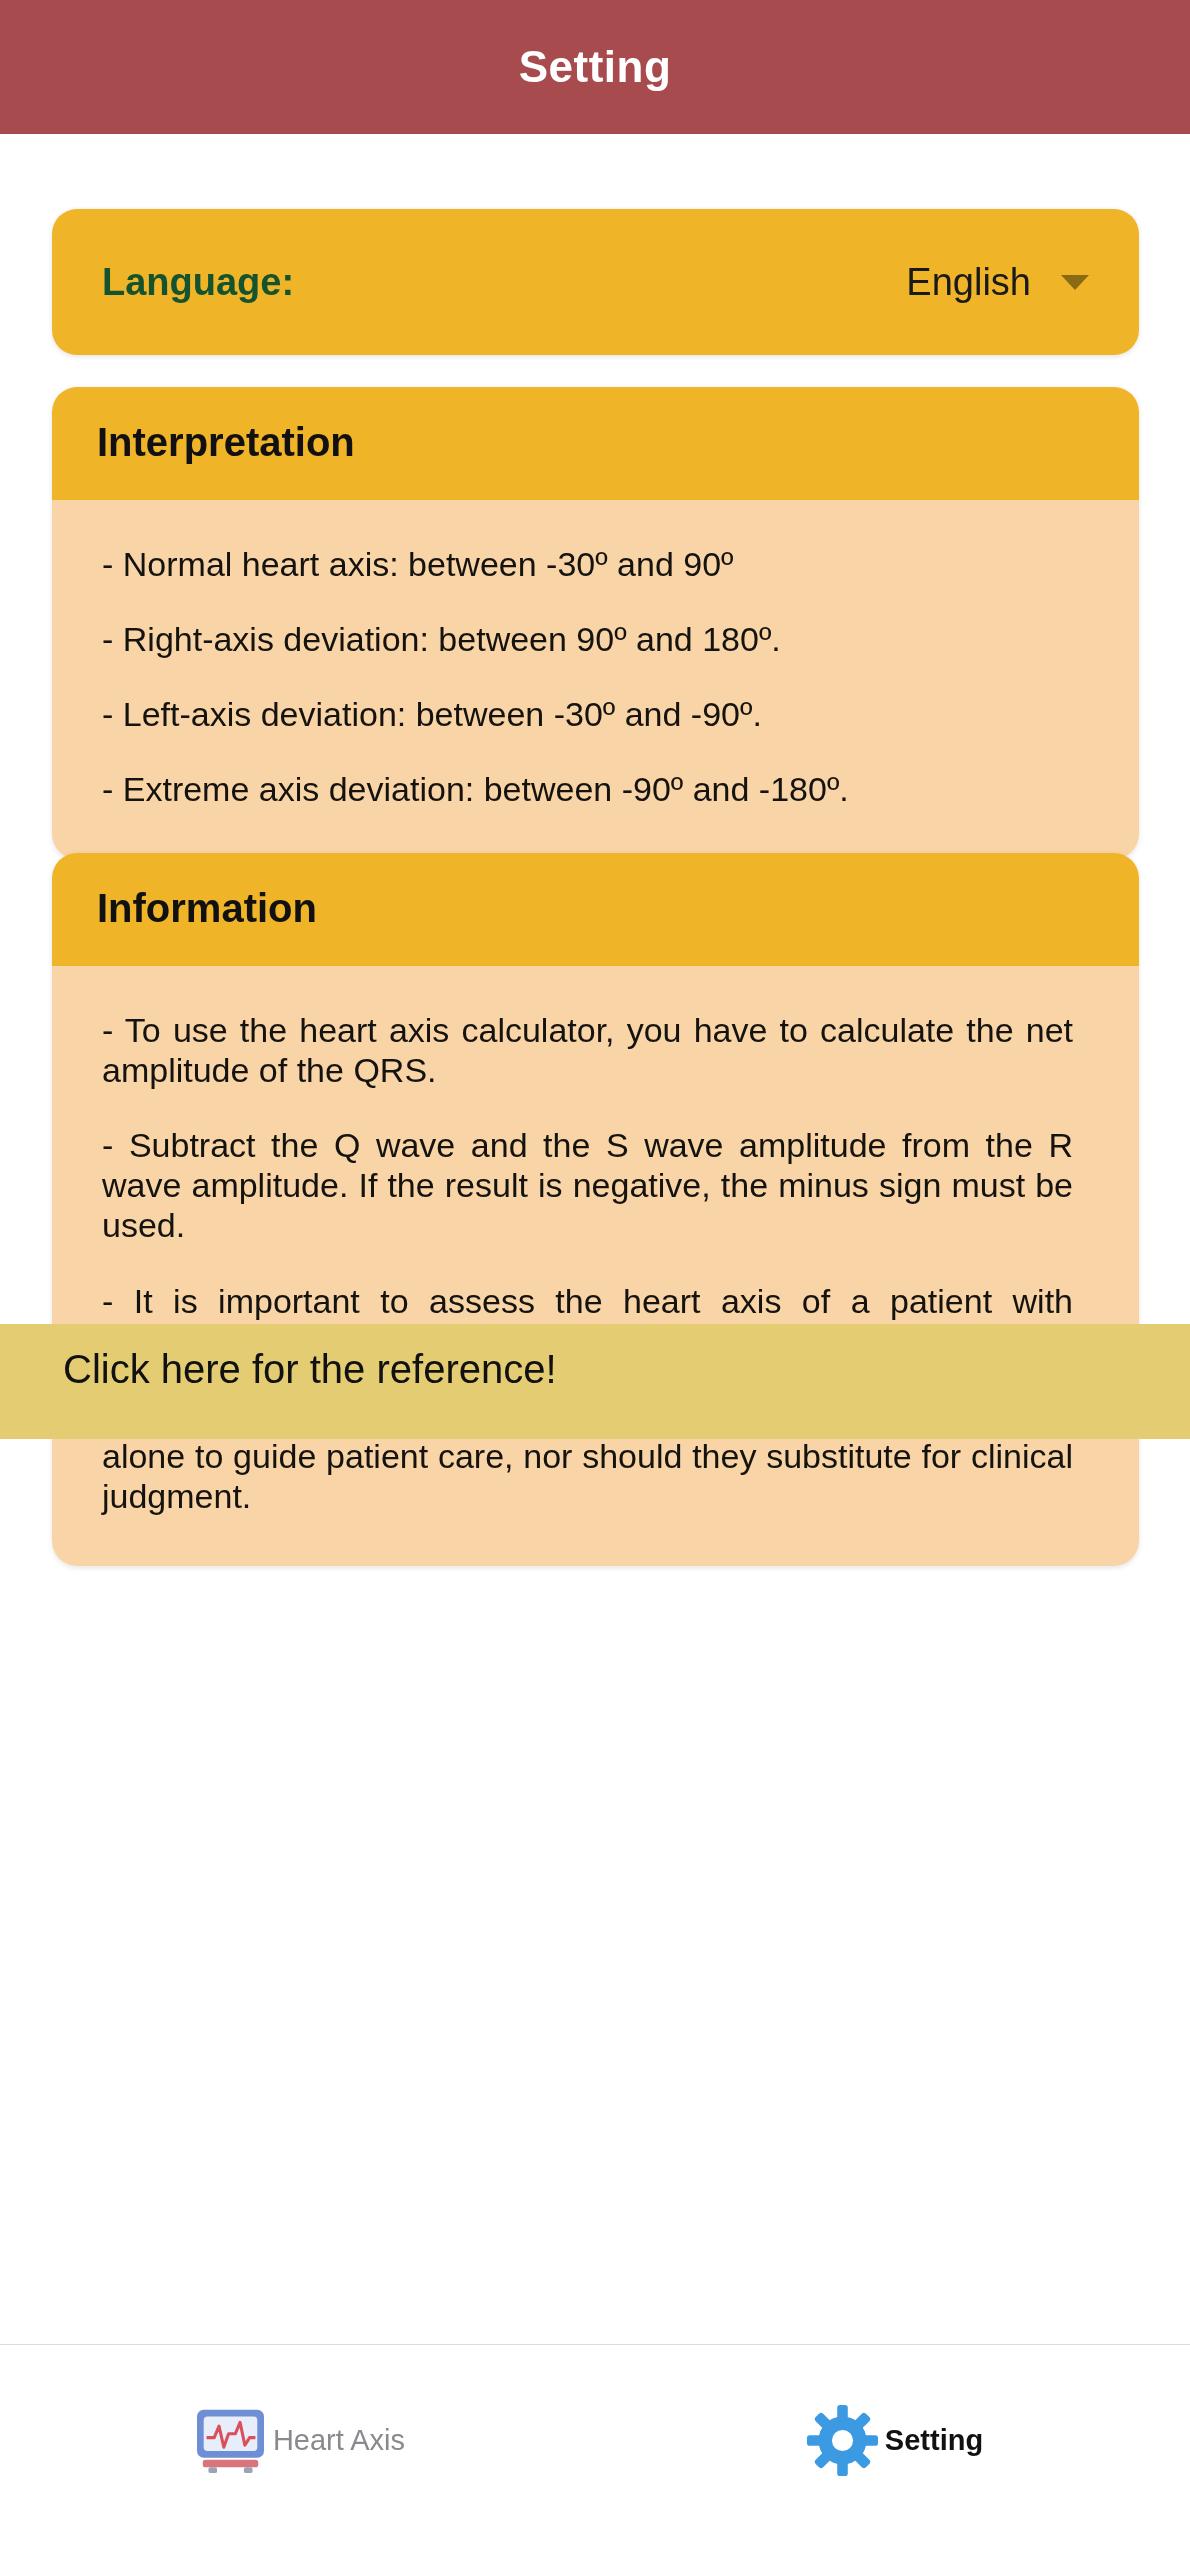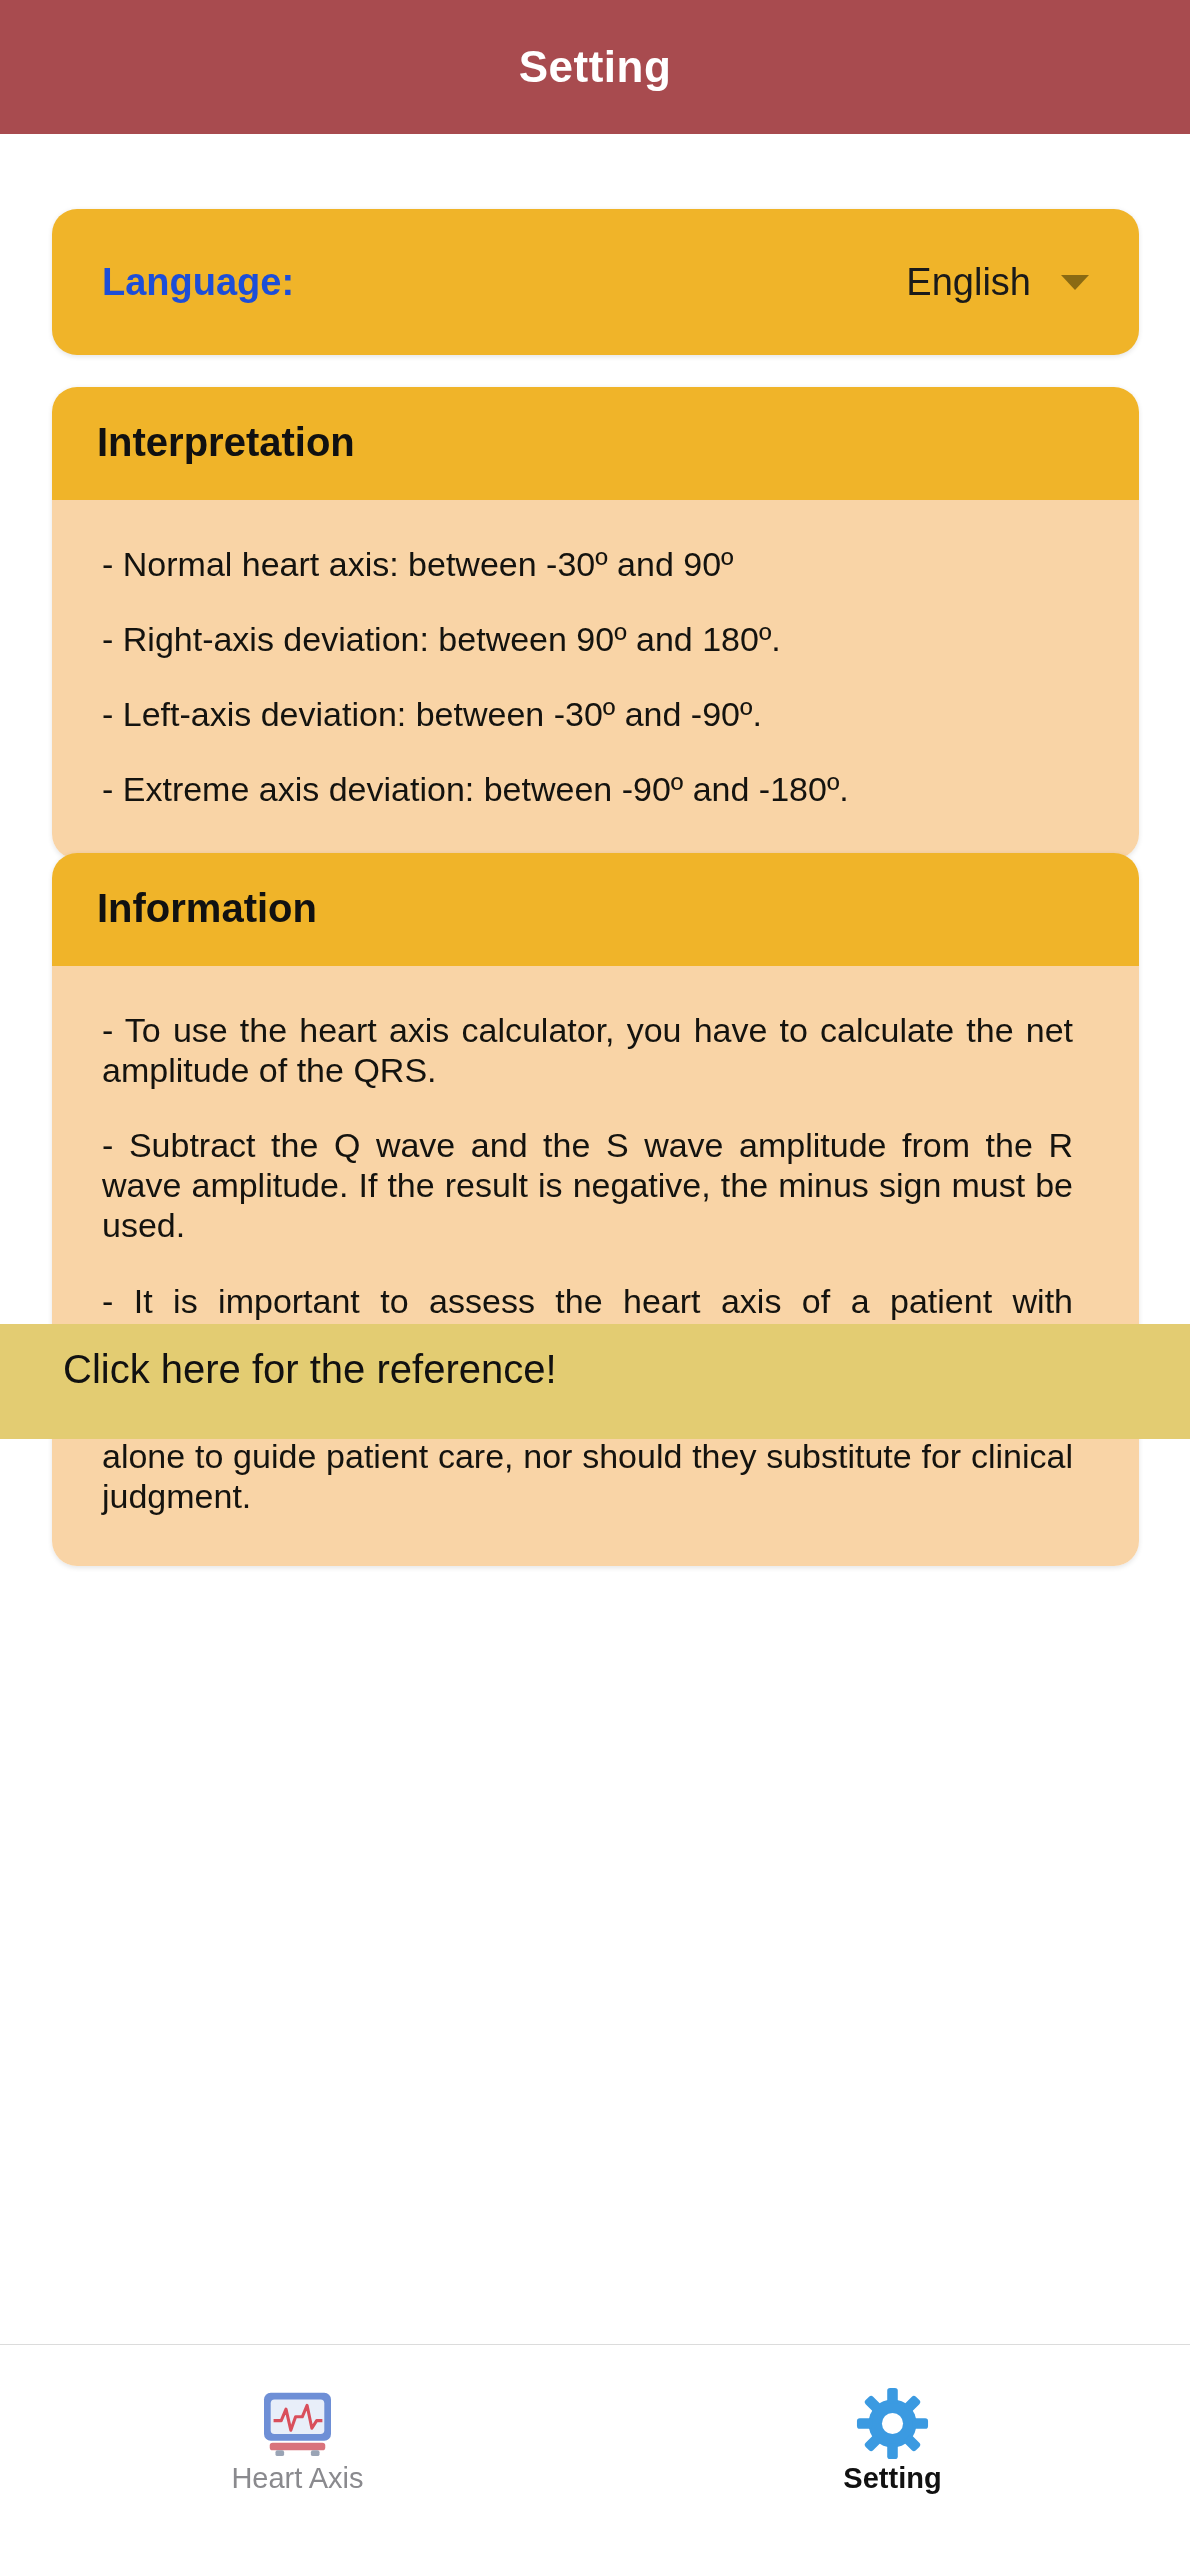--- a/index.html
+++ b/index.html
@@ -52,21 +52,21 @@
     top: 75px;
     height: 146px;
     background: #f0b429;
     display: flex;
     align-items: center;
     padding: 0 50px;
   }
   .lang-label {
     font-size: 38px;
     font-weight: bold;
-    color: #1d4ed8;
+    color: #14532d;
     flex: 0 0 auto;
   }
   .lang-picker {
     margin-left: auto;
     display: flex;
     align-items: center;
     gap: 30px;
   }
   .lang-value {
     font-size: 38px;
@@ -133,21 +133,21 @@
     bottom: 0;
     width: 1190px;
     height: 232px;
     background: #ffffff;
     border-top: 1px solid #dcdcdc;
     display: flex;
   }
   .tab {
     flex: 1 1 50%;
     display: flex;
-    flex-direction: column;
+    flex-direction: row;
     align-items: center;
     justify-content: center;
     gap: 1px;
     padding-bottom: 40px;
   }
   .tab .label { font-size: 29px; }
   .tab-inactive .label { color: #8a8a8e; }
   .tab-active .label { color: #111111; font-weight: bold; }
   .icon-box { width: 82px; height: 75px; display: flex; align-items: center; justify-content: center; }
 

